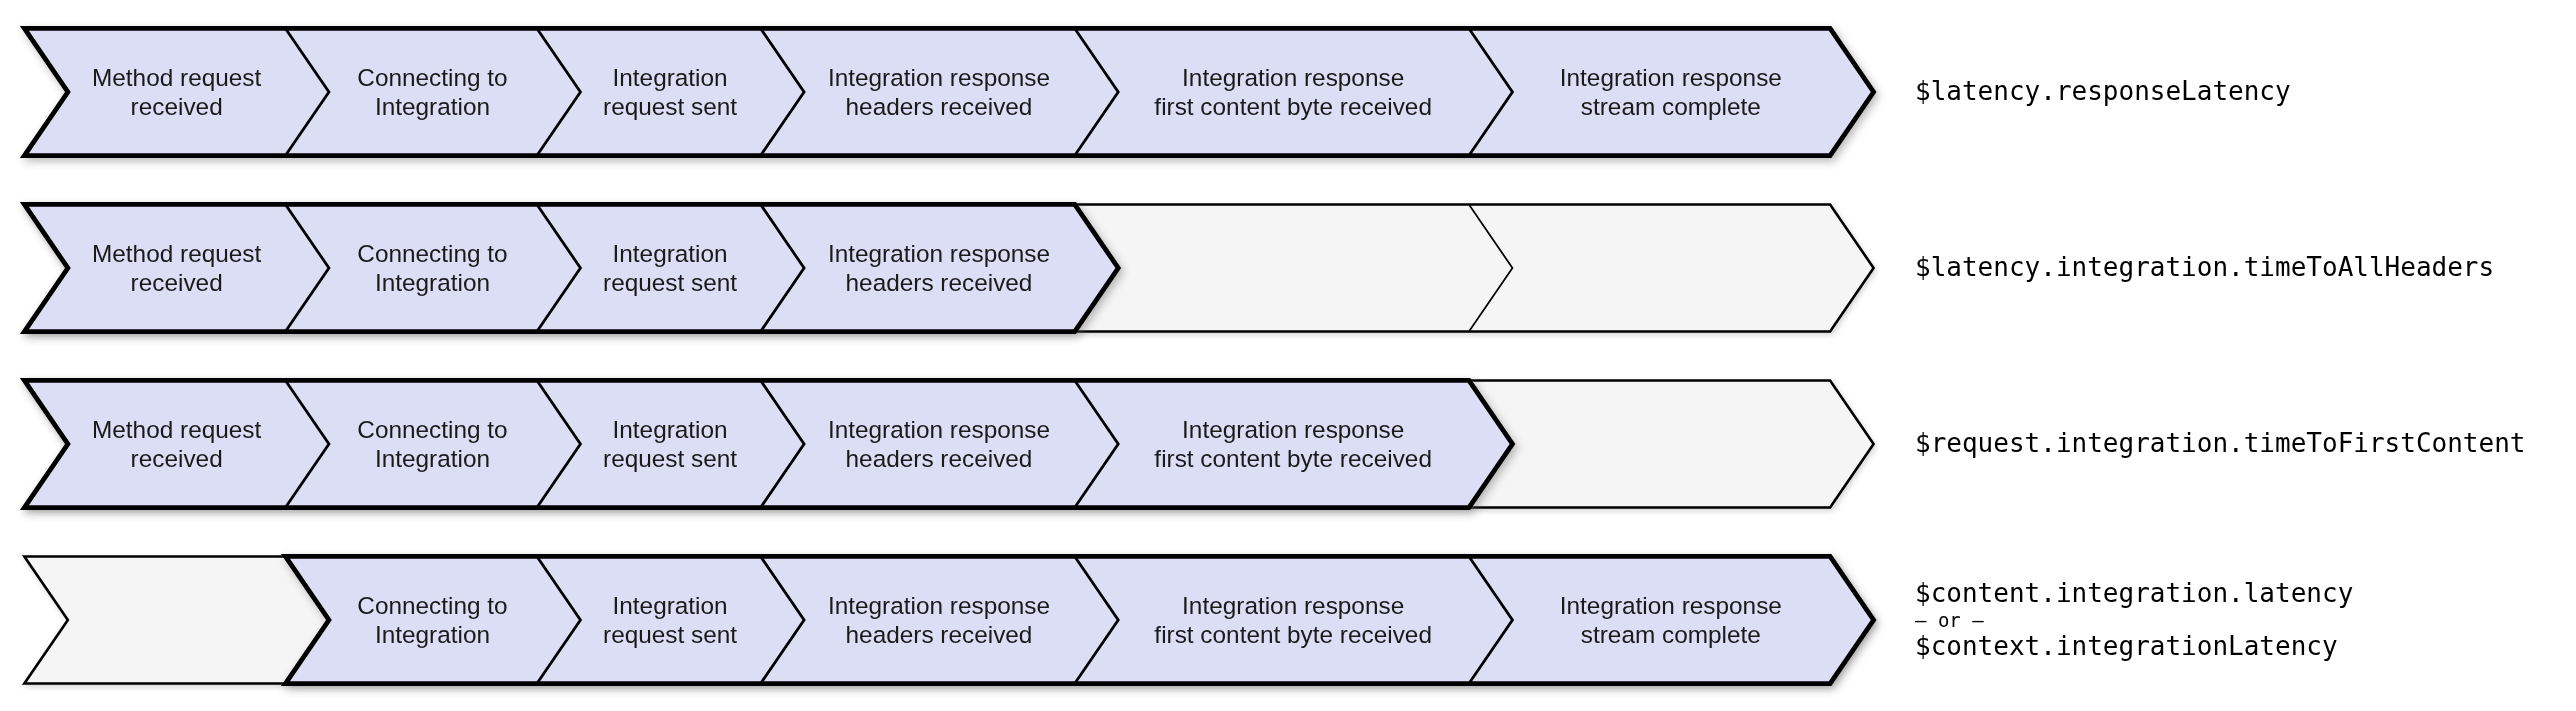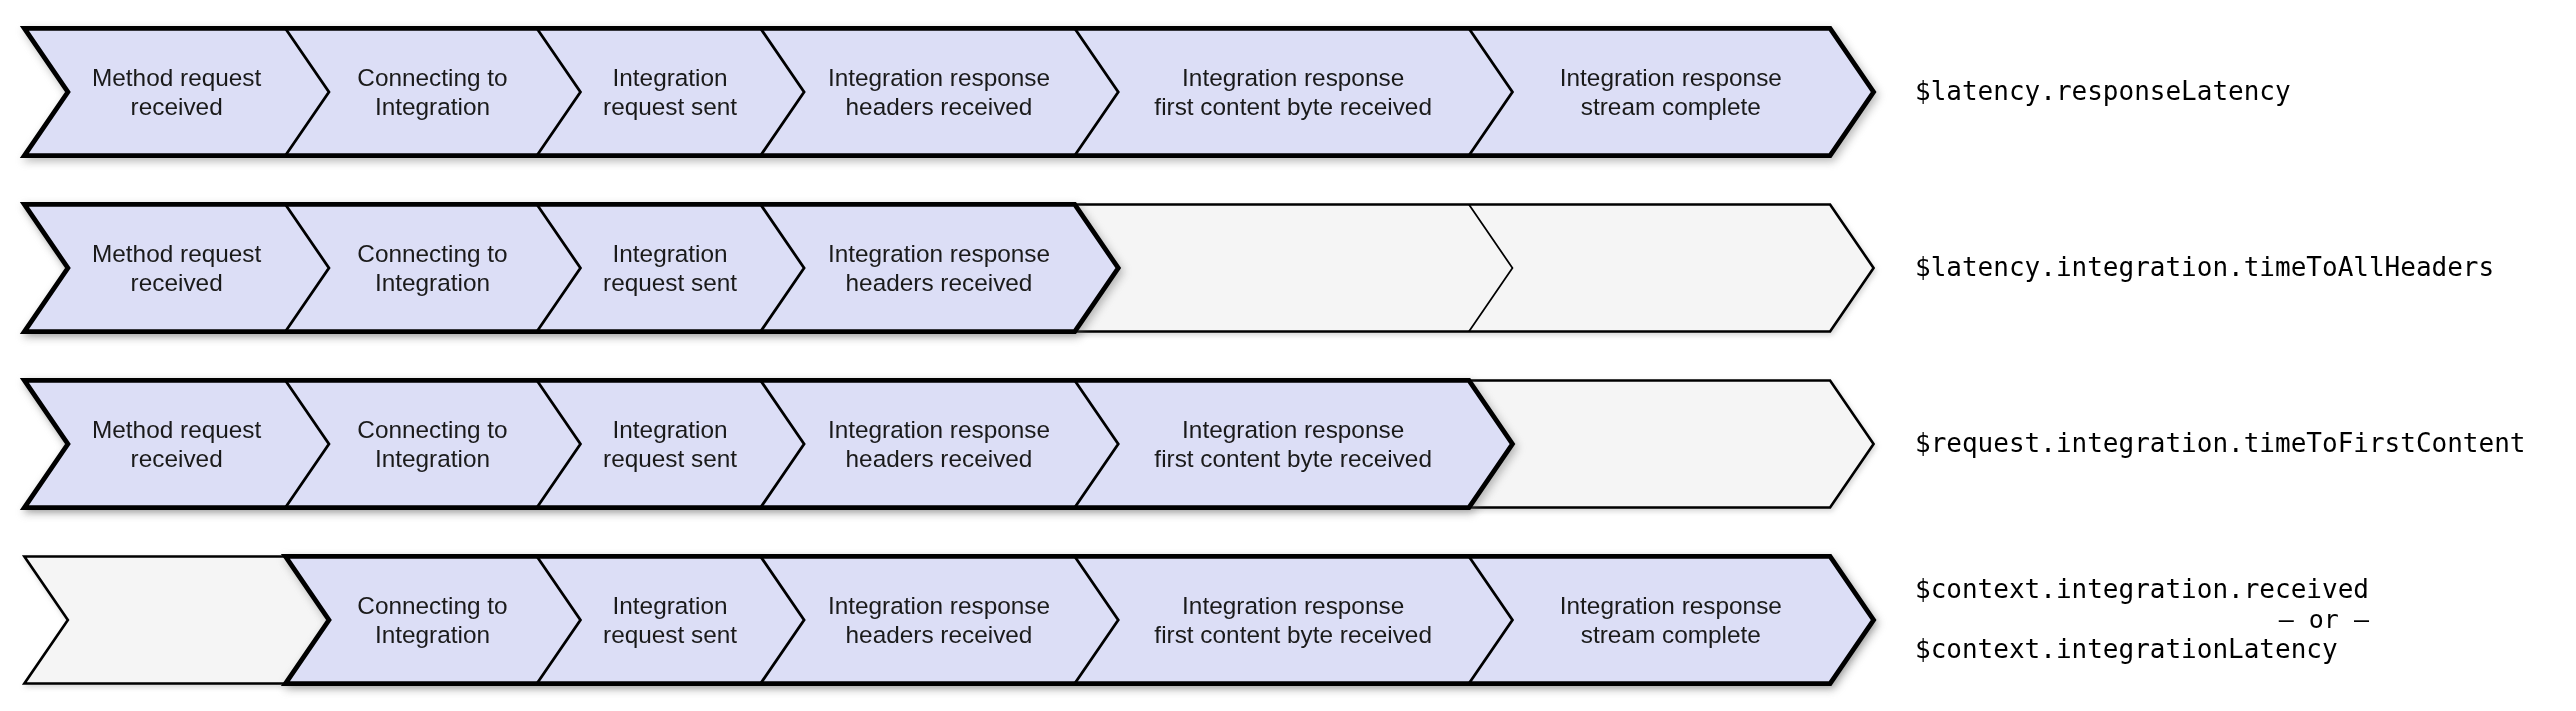--- a/index.html
+++ b/index.html
@@ -55,22 +55,22 @@
     position: absolute;
     left: 1915px;
     transform: translateY(-50%);
     font-family: "DejaVu Sans Mono", monospace;
     font-size: 26px;
     color: #000000;
     white-space: nowrap;
     line-height: 1.15;
   }
   .metric .or {
-    font-size: 25px;
-    text-align: right;
+    font-size: 19px;
+    text-align: left;
     line-height: 1.2;
   }
 </style>
 </head>
 <body>
 
 <div class="canvas">
 
   <svg class="flow-row" style="top:18.3px" width="1958" height="148" viewBox="0 0 2250 170">
     <polygon class="grp" points="28,12 2103,12 2153,85 2103,158 28,158 78,85"></polygon>
@@ -144,19 +144,19 @@
     <text class="st" x="770" y="68">Integration</text>
     <text class="st" x="770" y="102">request sent</text>
     <text class="st" x="1079" y="68">Integration response</text>
     <text class="st" x="1079" y="102">headers received</text>
     <text class="st" x="1486" y="68">Integration response</text>
     <text class="st" x="1486" y="102">first content byte received</text>
     <text class="st" x="1920" y="68">Integration response</text>
     <text class="st" x="1920" y="102">stream complete</text>
   </svg>
   <div class="metric" style="top:620px">
-    <div>$context.integration.received</div>
+    <div>$content.integration.latency</div>
     <div class="or">– or –</div>
     <div>$context.integrationLatency</div>
   </div>
 
 </div>
 
 
 </body></html>

